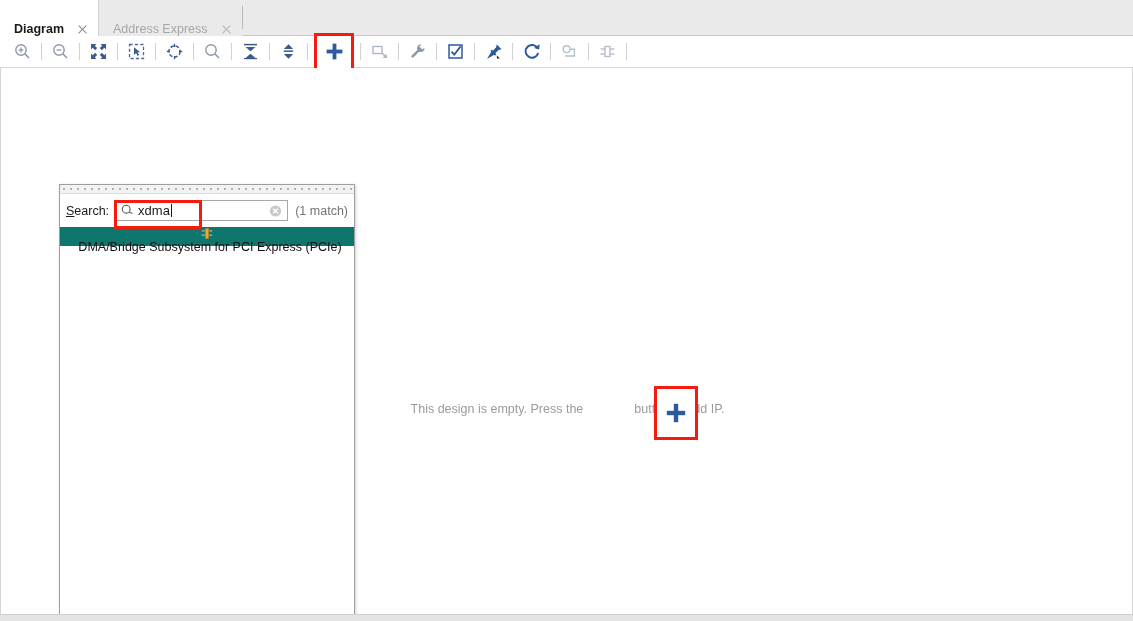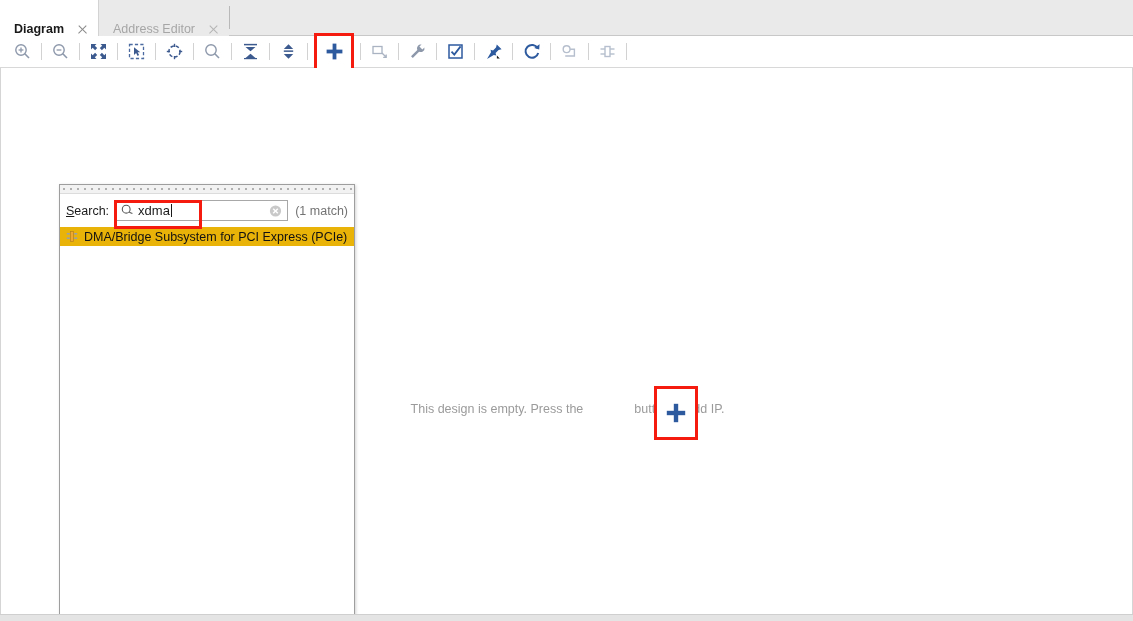--- a/index.html
+++ b/index.html
@@ -262,21 +262,22 @@
   .result-row {
     height: 19px;
     display: flex;
     align-items: center;
     padding-left: 6px;
     font-size: 12.5px;
     color: #121212;
     white-space: nowrap;
   }
   .result-row.selected {
-    background: #eab308;
+    background: #0f766e;
+    flex-direction: column;
   }
   .ip-icon {
     flex: 0 0 auto;
     margin-right: 6px;
     display: flex;
     align-items: center;
   }
   #popup-footer {
     flex: 0 0 auto;
     height: 21px;
@@ -292,21 +293,21 @@
 </style>
 </head>
 <body>
 
 <div id="tabbar">
   <div class="tab active">
     <span class="tab-label">Diagram</span>
     <span class="tab-close"></span>
   </div>
   <div class="tab inactive">
-    <span class="tab-label">Address Editor</span>
+    <span class="tab-label">Address Express</span>
     <span class="tab-close"></span>
   </div>
   <div id="tab-divider"></div>
 </div>
 
 <div id="toolbar">
 
   <div class="tb">
     <svg width="17" height="17" viewBox="0 0 17 17">
       <circle cx="7" cy="7" r="5.2" fill="none" stroke="#8d98ab" stroke-width="1.4"></circle>

